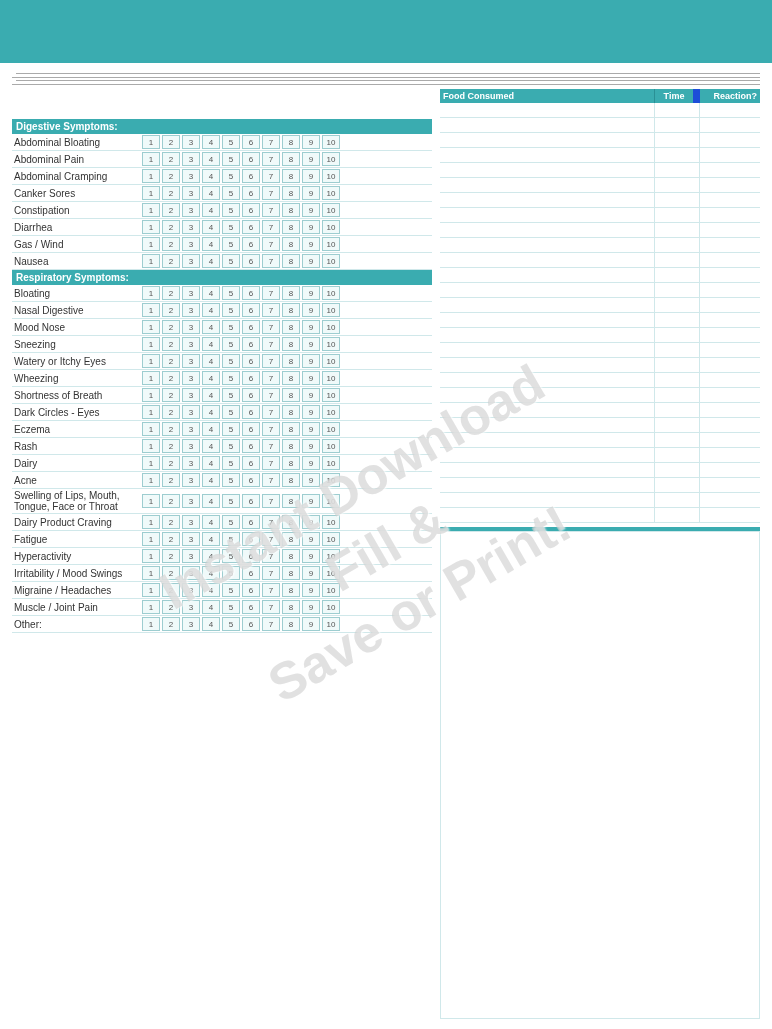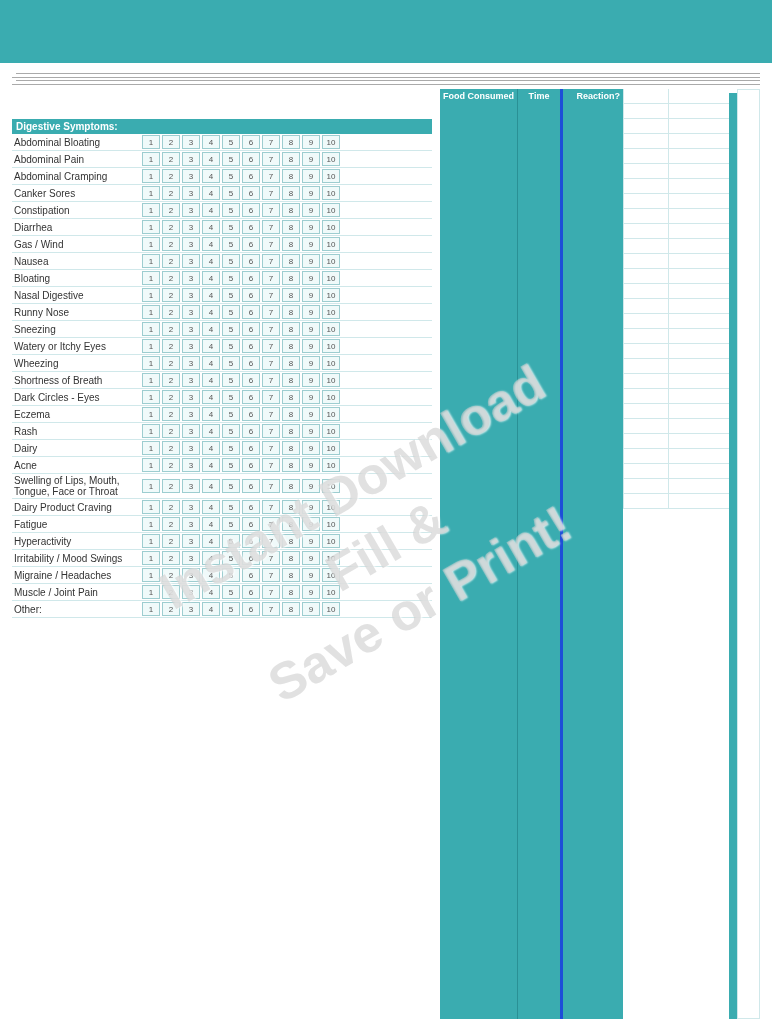--- a/index.html
+++ b/index.html
@@ -162,21 +162,21 @@
 
     
     .food-header {
       display: flex;
       background: #3aacb0;
       color: #fff;
       font-size: 9px;
       font-weight: bold;
     }
     .food-col-food { flex: 1; padding: 2px 3px; border-right: 1px solid #2a9095; }
-    .food-col-time { flex: 0 0 45px; padding: 2px 3px; border-right: 3px solid #1d4ed8; text-align: center; }
+    .food-col-time { flex: 0 0 45px; padding: 2px 3px; border-right: 7px solid #1d4ed8; text-align: center; }
     .food-col-react { flex: 0 0 60px; padding: 2px 3px; text-align: right; }
 
     .food-row {
       display: flex;
       border-bottom: 1px solid #d0e8ea;
       min-height: 15px;
     }
     .food-cell-food { flex: 1; border-right: 1px solid #d0e8ea; }
     .food-cell-time { flex: 0 0 45px; border-right: 1px solid #d0e8ea; }
     .food-cell-react { flex: 0 0 60px; }
@@ -190,21 +190,21 @@
       padding: 2px 4px;
     }
     .notes-area {
       flex: 1;
       border: 1px solid #d0e8ea;
       min-height: 60px;
     }
 
     .right-wrapper {
       display: flex;
-      flex-direction: row;
+      flex-direction: column;
       flex: 1;
     }
   </style>
 </head>
 <body>
 
 <div class="outer-container">
 
   <div class="header">
     <div class="header-title-main"></div>
@@ -349,20 +349,21 @@
               <div class="num-box">3</div>
               <div class="num-box">4</div>
               <div class="num-box">5</div>
               <div class="num-box">6</div>
               <div class="num-box">7</div>
               <div class="num-box">8</div>
               <div class="num-box">9</div>
               <div class="num-box">10</div>
             </div>
           </div>
+          <div class="section-header">Respiratory Symptoms:</div>
           <div class="symptom-row">
             <div class="symptom-name">Bloating</div>
             <div class="symptom-numbers">
               <div class="num-box">1</div>
               <div class="num-box">2</div>
               <div class="num-box">3</div>
               <div class="num-box">4</div>
               <div class="num-box">5</div>
               <div class="num-box">6</div>
               <div class="num-box">7</div>
@@ -380,21 +381,21 @@
               <div class="num-box">4</div>
               <div class="num-box">5</div>
               <div class="num-box">6</div>
               <div class="num-box">7</div>
               <div class="num-box">8</div>
               <div class="num-box">9</div>
               <div class="num-box">10</div>
             </div>
           </div>
           <div class="symptom-row">
-            <div class="symptom-name">Runny Nose</div>
+            <div class="symptom-name">Mood Nose</div>
             <div class="symptom-numbers">
               <div class="num-box">1</div>
               <div class="num-box">2</div>
               <div class="num-box">3</div>
               <div class="num-box">4</div>
               <div class="num-box">5</div>
               <div class="num-box">6</div>
               <div class="num-box">7</div>
               <div class="num-box">8</div>
               <div class="num-box">9</div>

